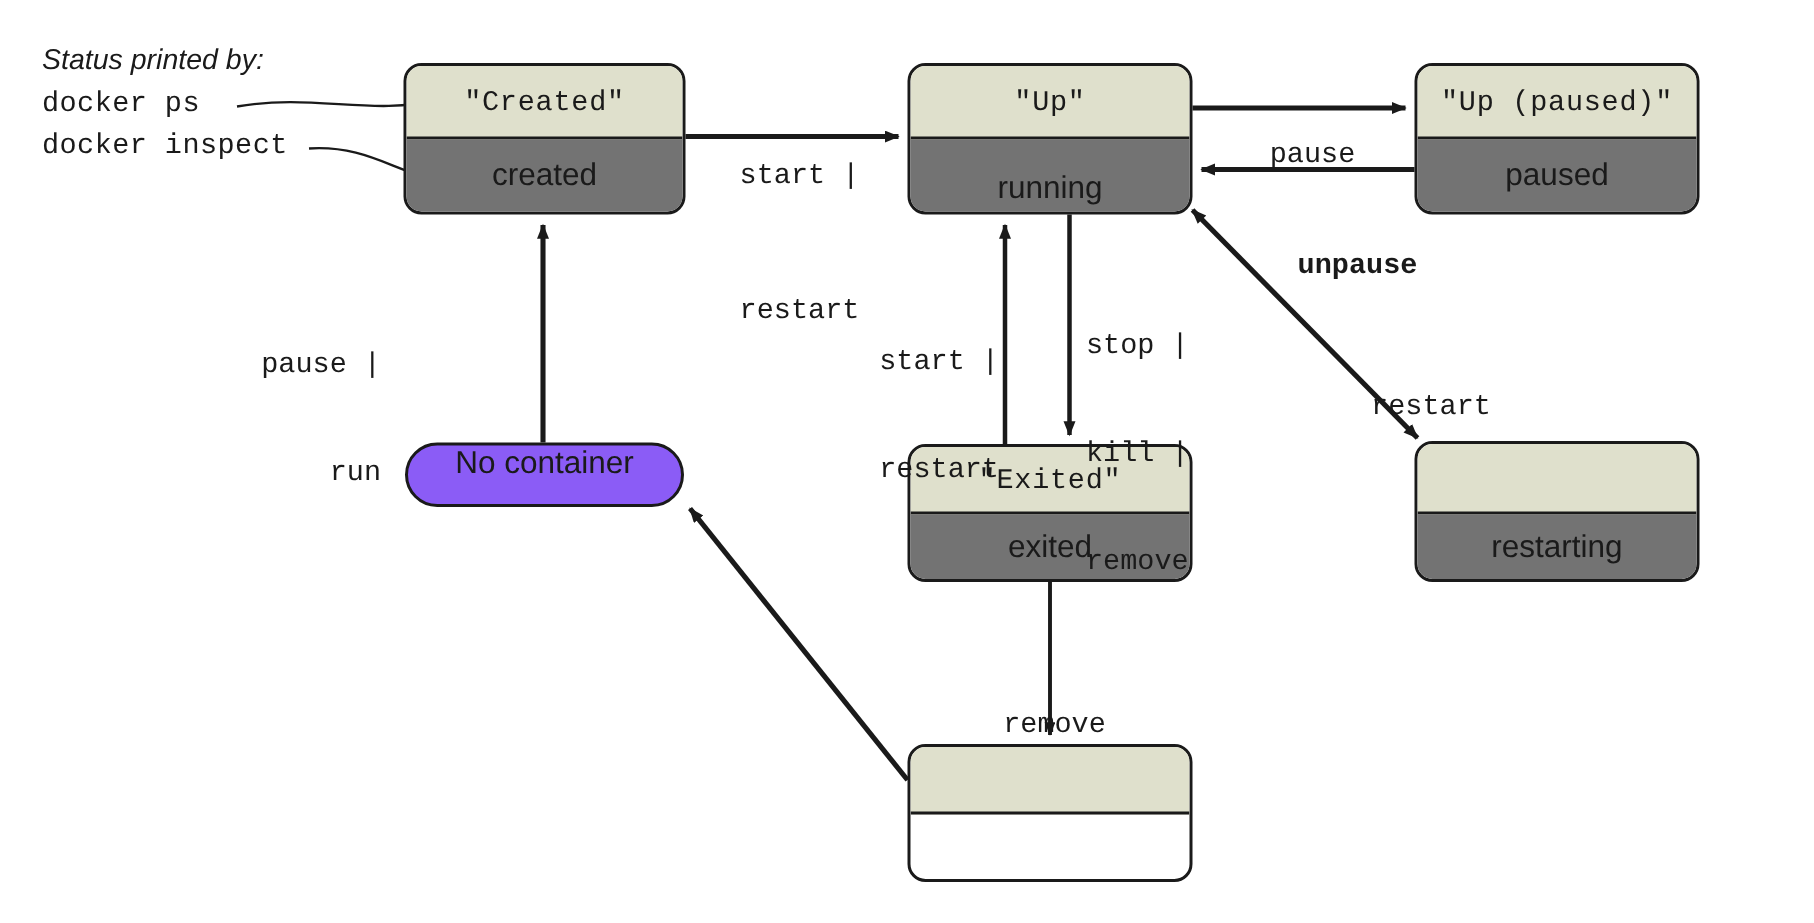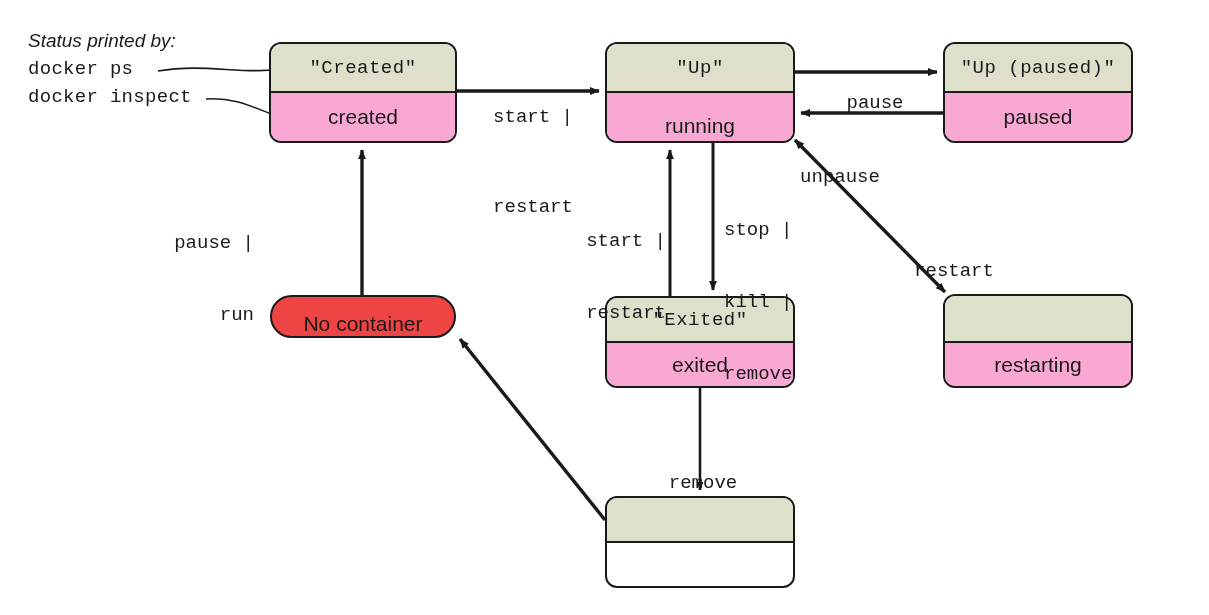--- a/index.html
+++ b/index.html
@@ -48,35 +48,35 @@
     color: #1a1a1a;
     letter-spacing: 0.5px;
     white-space: pre;
   }
   .state-bottom {
     box-sizing: border-box;
     width: 100%;
     display: flex;
     align-items: center;
     justify-content: center;
-    background: #f9a8d4;
+    background: #737373;
     font-family: "Liberation Sans", sans-serif;
     font-size: 21px;
     color: #1a1a1a;
   }
 
   
   .pill {
     position: absolute;
     box-sizing: border-box;
     border: 2px solid #1a1a1a;
     border-radius: 22px;
-    background: #ef4444;
+    background: #8b5cf6;
     display: flex;
-    align-items: flex-end;
+    align-items: flex-start;
     justify-content: center;
     font-family: "Liberation Sans", sans-serif;
     font-size: 21px;
     color: #1a1a1a;
   }
 
   
   .anno {
     position: absolute;
     color: #1a1a1a;
@@ -190,21 +190,21 @@
 
   <div class="edge-label center" style="left:472px; top:57px; width:122px;">
     <div>start |</div>
     <div style="margin-top:18px;">restart</div>
   </div>
 
   <div class="edge-label center" style="left:830px; top:43px; width:90px;">
     <div>pause</div>
   </div>
 
-  <div class="edge-label center" style="left:781px; top:117px; width:118px;">
+  <div class="edge-label center" style="left:846px; top:117px; width:118px;font-weight:bold;">
     <div>unpause</div>
   </div>
 
   <div class="edge-label right" style="left:556px; top:181px; width:110px;">
     <div>start |</div>
     <div>restart</div>
   </div>
 
   <div class="edge-label" style="left:724px; top:170px; width:110px;">
     <div>stop |</div>

